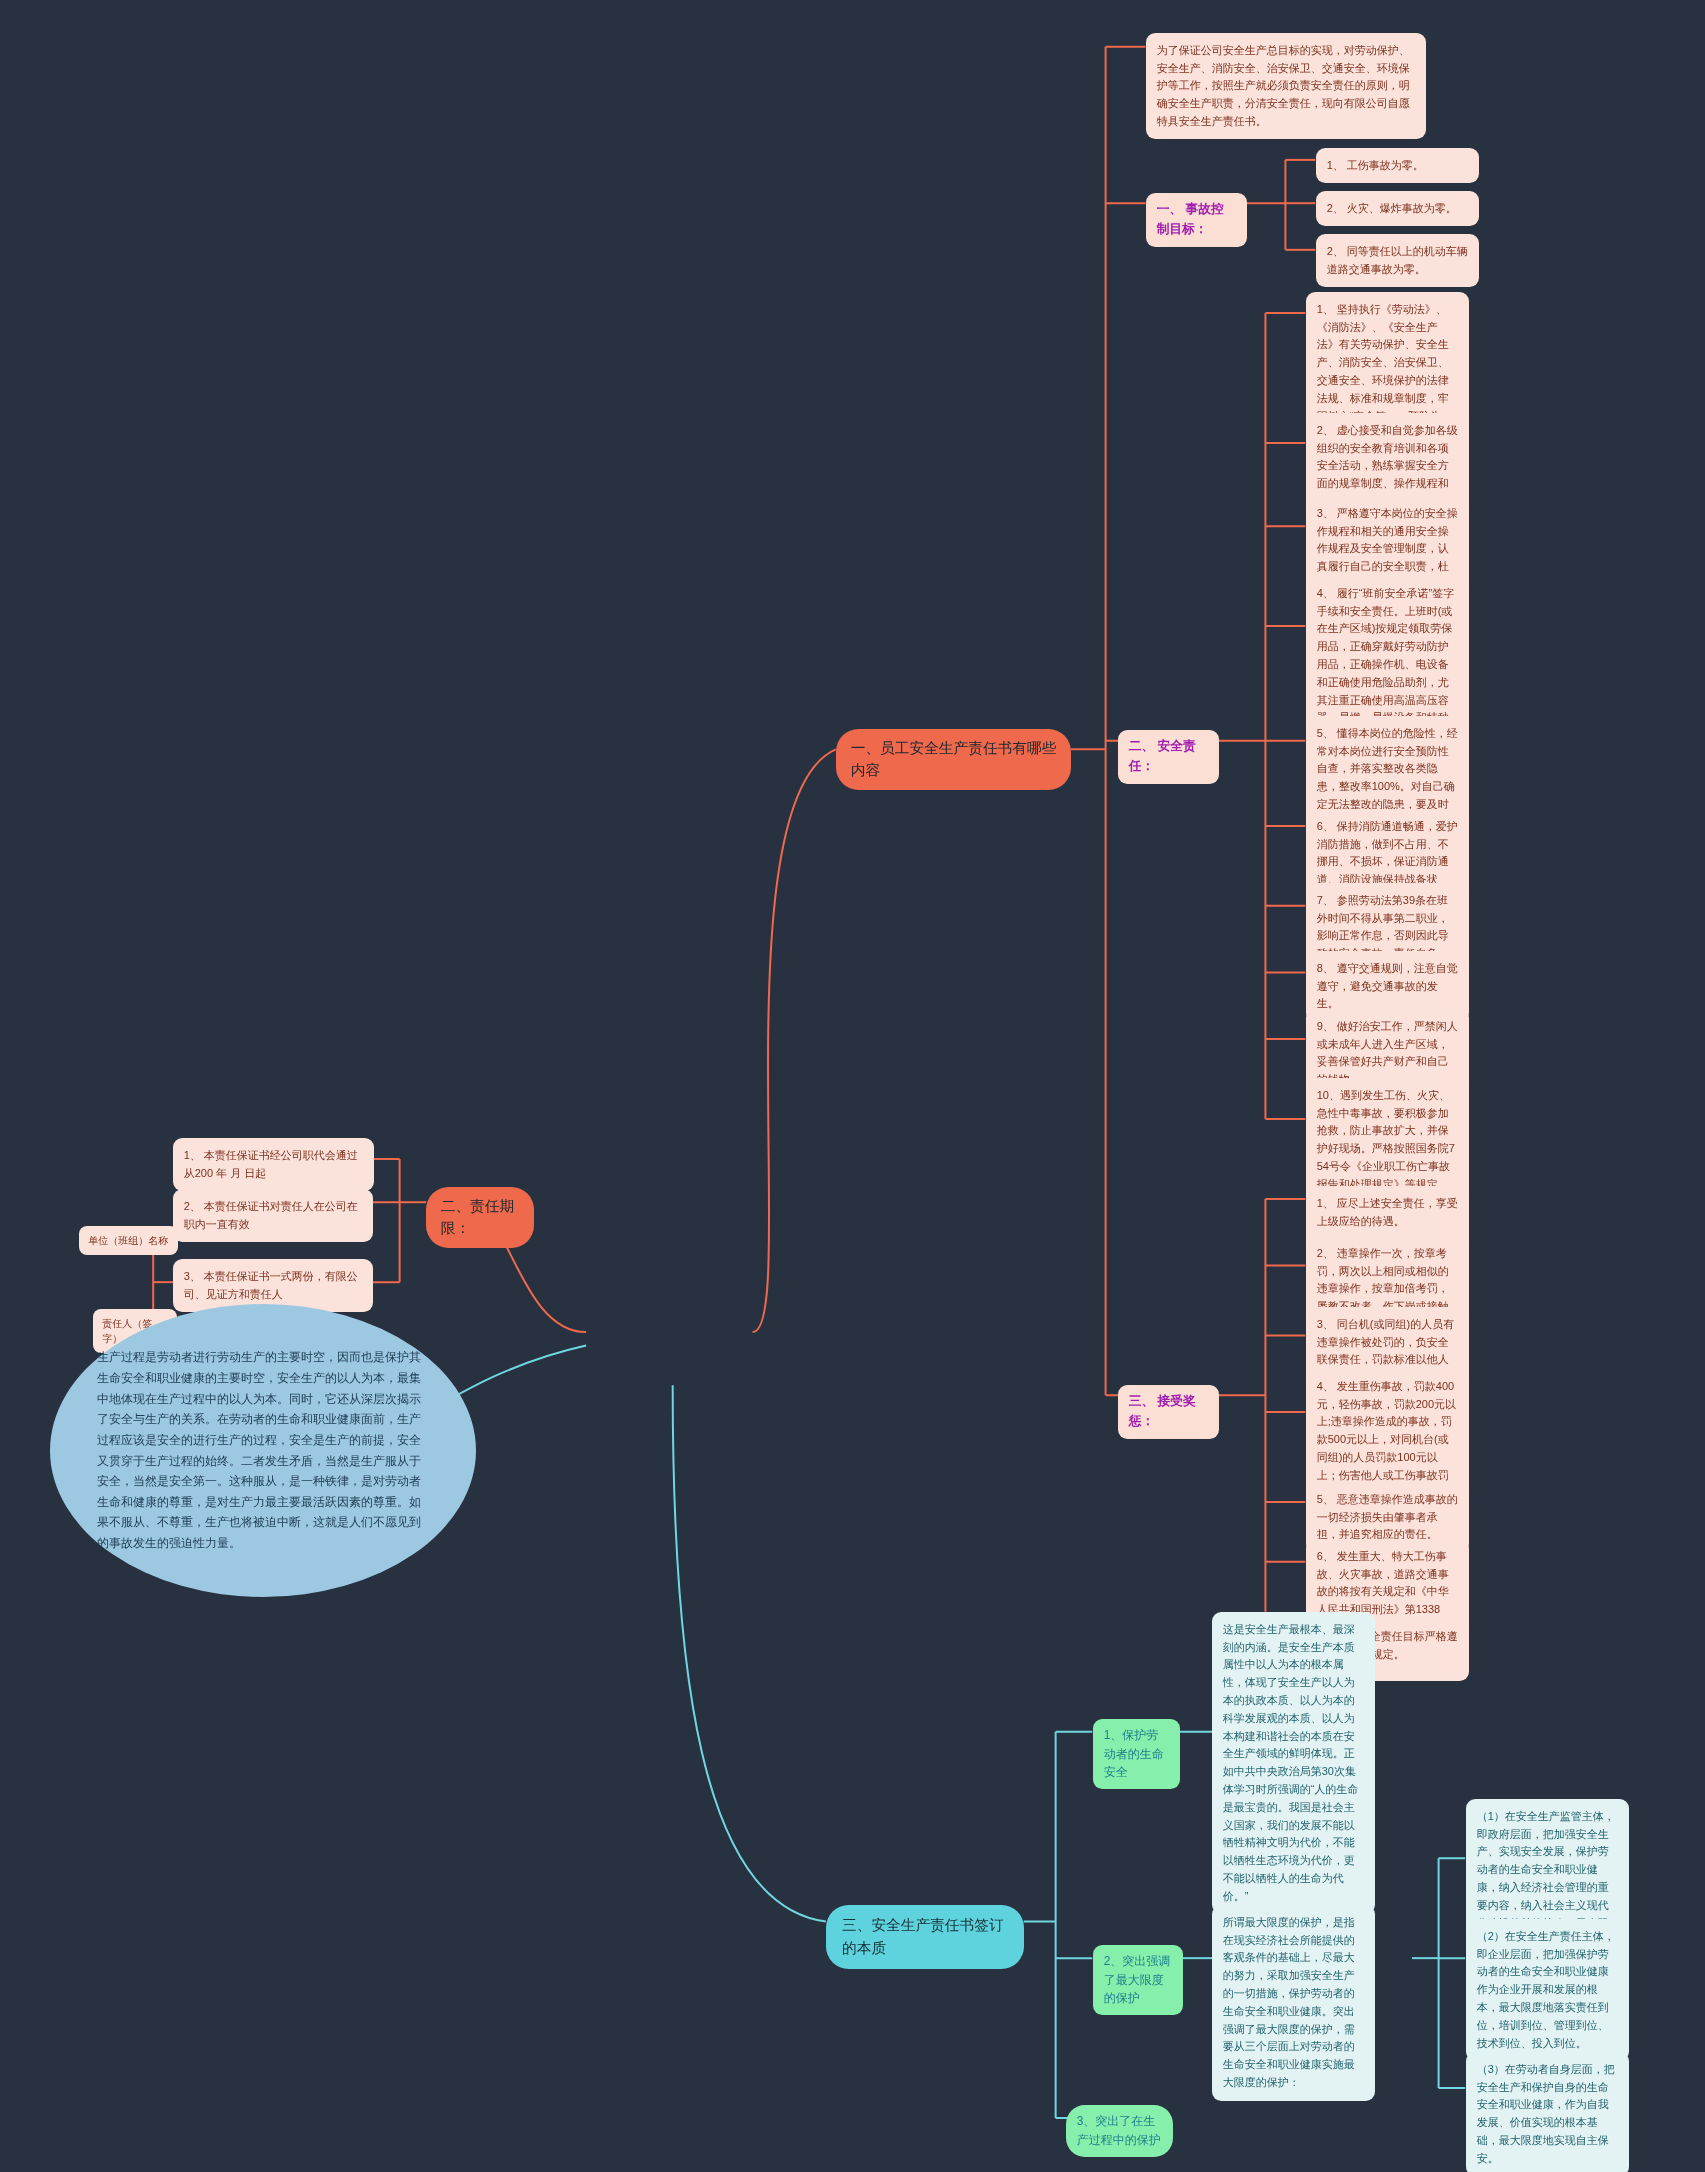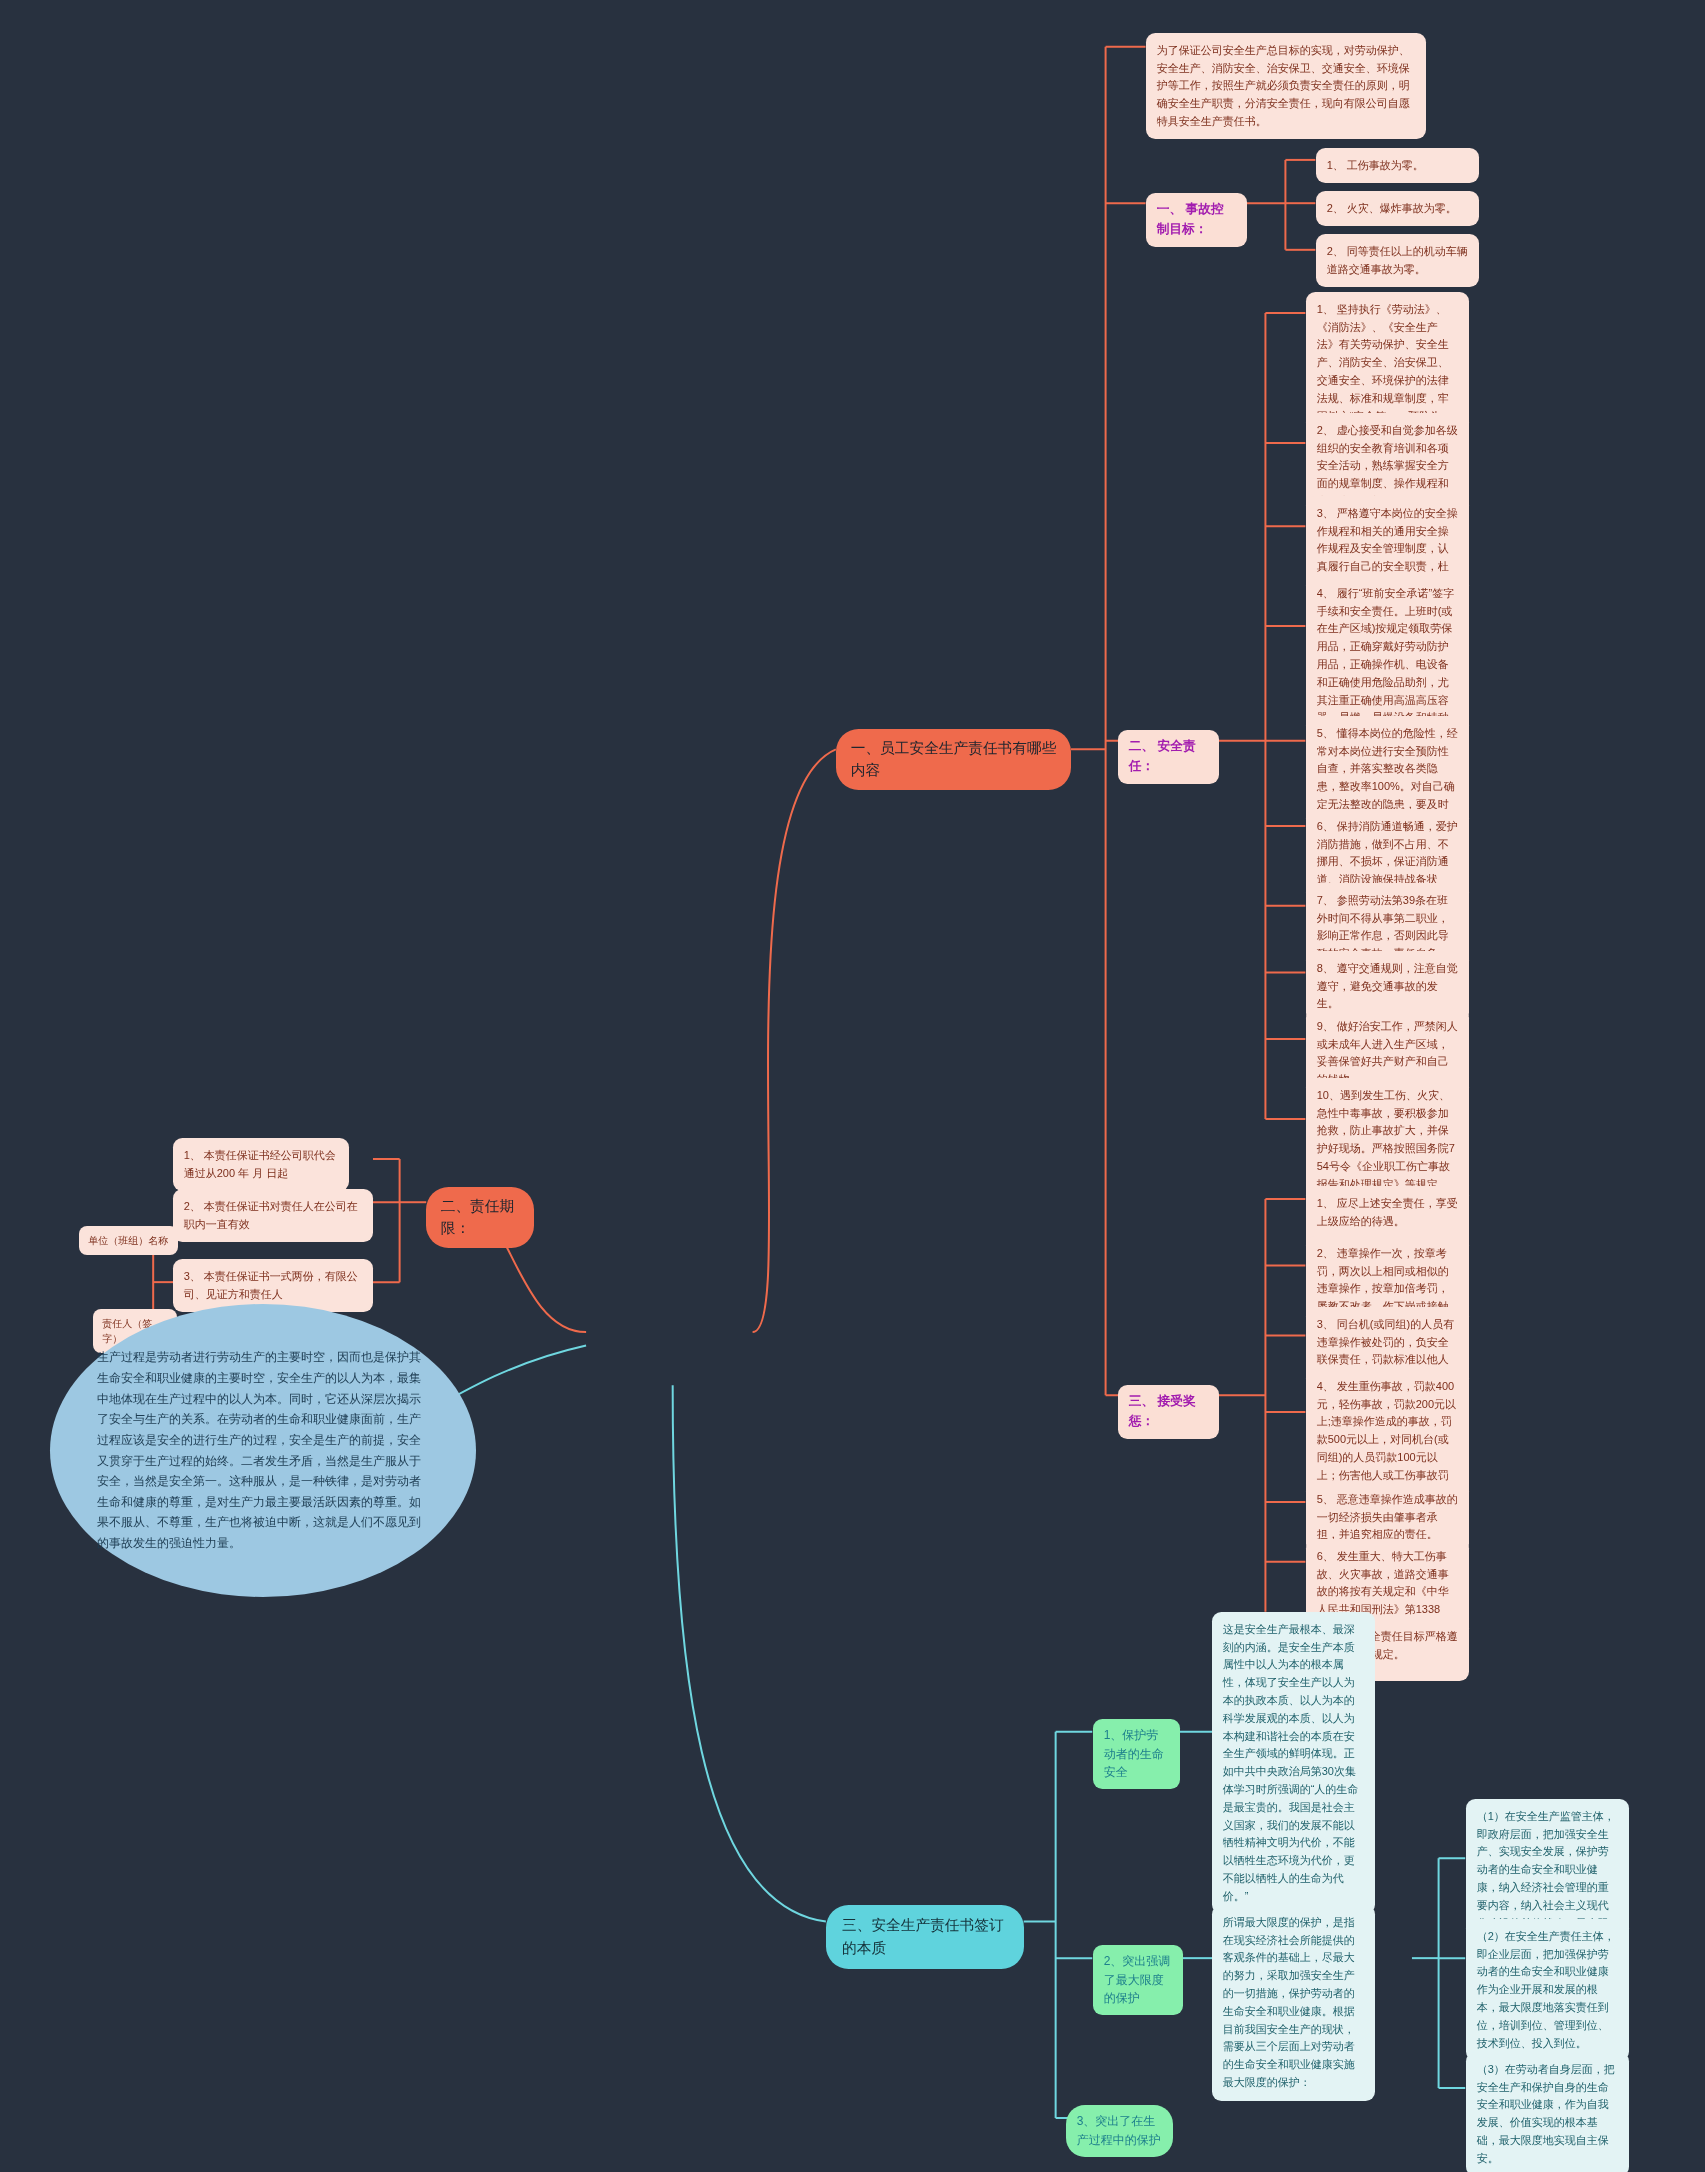--- a/index.html
+++ b/index.html
@@ -199,36 +199,36 @@
   <div class="node leaf-orange" style="left:1306px; top:1186px; width:163px;">1、 应尽上述安全责任，享受上级应给的待遇。</div>
   <div class="node leaf-orange" style="left:1306px; top:1236px; width:163px;">2、 违章操作一次，按章考罚，两次以上相同或相似的违章操作，按章加倍考罚，屡教不改者，作下岗或接触劳动合同处理。</div>
   <div class="node leaf-orange" style="left:1306px; top:1307px; width:163px;">3、 同台机(或同组)的人员有违章操作被处罚的，负安全联保责任，罚款标准以他人被罚款金的20%。</div>
   <div class="node leaf-orange" style="left:1306px; top:1369px; width:163px;">4、 发生重伤事故，罚款400元，轻伤事故，罚款200元以上;违章操作造成的事故，罚款500元以上，对同机台(或同组)的人员罚款100元以上；伤害他人或工伤事故罚款1000元以上，并承担伤害者的各种医疗费、损失费。</div>
   <div class="node leaf-orange" style="left:1306px; top:1482px; width:163px;">5、 恶意违章操作造成事故的一切经济损失由肇事者承担，并追究相应的责任。</div>
   <div class="node leaf-orange" style="left:1306px; top:1539px; width:163px;">6、 发生重大、特大工伤事故、火灾事故，道路交通事故的将按有关规定和《中华人民共和国刑法》第1338条、134条、135条、136条，依法追究直接责任人的责任。</div>
   <div class="node leaf-orange" style="left:1306px; top:1619px; width:163px;">7、 以上安全责任目标严格遵守公司有关规定。</div>
 
   <div class="node br-orange" style="left:426px; top:1187px; width:108px;">二、责任期限：</div>
 
-  <div class="node leaf-orange" style="left:173px; top:1138px; width:176px;">1、 本责任保证书经公司职代会通过从200 年 月 日起</div>
+  <div class="node leaf-orange" style="left:173px; top:1138px; width:201px;">1、 本责任保证书经公司职代会通过从200 年 月 日起</div>
   <div class="node leaf-orange" style="left:173px; top:1189px; width:200px;">2、 本责任保证书对责任人在公司在职内一直有效</div>
   <div class="node leaf-orange" style="left:173px; top:1259px; width:200px;">3、 本责任保证书一式两份，有限公司、见证方和责任人</div>
 
   <div class="node chip-orange" style="left:79px; top:1226px; width:99px; font-size:10px;">单位（班组）名称</div>
   <div class="node chip-orange" style="left:93px; top:1309px; width:84px; font-size:10px;">责任人（签字）</div>
 
   <div class="node ellipse-blue" style="left:50px; top:1304px; width:426px; height:293px;">生产过程是劳动者进行劳动生产的主要时空，因而也是保护其生命安全和职业健康的主要时空，安全生产的以人为本，最集中地体现在生产过程中的以人为本。同时，它还从深层次揭示了安全与生产的关系。在劳动者的生命和职业健康面前，生产过程应该是安全的进行生产的过程，安全是生产的前提，安全又贯穿于生产过程的始终。二者发生矛盾，当然是生产服从于安全，当然是安全第一。这种服从，是一种铁律，是对劳动者生命和健康的尊重，是对生产力最主要最活跃因素的尊重。如果不服从、不尊重，生产也将被迫中断，这就是人们不愿见到的事故发生的强迫性力量。</div>
 
   <div class="node br-cyan" style="left:826px; top:1905px; width:198px;">三、安全生产责任书签订的本质</div>
 
   <div class="node l2-cyan" style="left:1093px; top:1719px; width:87px;">1、保护劳动者的生命安全</div>
   <div class="node leaf-cyan" style="left:1212px; top:1612px; width:163px;">这是安全生产最根本、最深刻的内涵。是安全生产本质属性中以人为本的根本属性，体现了安全生产以人为本的执政本质、以人为本的科学发展观的本质、以人为本构建和谐社会的本质在安全生产领域的鲜明体现。正如中共中央政治局第30次集体学习时所强调的“人的生命是最宝贵的。我国是社会主义国家，我们的发展不能以牺牲精神文明为代价，不能以牺牲生态环境为代价，更不能以牺牲人的生命为代价。”</div>
 
   <div class="node l2-cyan" style="left:1093px; top:1945px; width:90px;">2、突出强调了最大限度的保护</div>
-  <div class="node leaf-cyan" style="left:1212px; top:1905px; width:163px;">所谓最大限度的保护，是指在现实经济社会所能提供的客观条件的基础上，尽最大的努力，采取加强安全生产的一切措施，保护劳动者的生命安全和职业健康。根据目前我国安全生产的现状，需要从三个层面上对劳动者的生命安全和职业健康实施最大限度的保护：</div>
+  <div class="node leaf-cyan" style="left:1212px; top:1905px; width:163px;">所谓最大限度的保护，是指在现实经济社会所能提供的客观条件的基础上，尽最大的努力，采取加强安全生产的一切措施，保护劳动者的生命安全和职业健康。突出强调了最大限度的保护，需要从三个层面上对劳动者的生命安全和职业健康实施最大限度的保护：</div>
 
   <div class="node leaf-cyan" style="left:1466px; top:1799px; width:163px;">（1）在安全生产监管主体，即政府层面，把加强安全生产、实现安全发展，保护劳动者的生命安全和职业健康，纳入经济社会管理的重要内容，纳入社会主义现代化建设的总体战略。最大限度地提升法律保障、体制保障和政策支持。</div>
   <div class="node leaf-cyan" style="left:1466px; top:1919px; width:163px;">（2）在安全生产责任主体，即企业层面，把加强保护劳动者的生命安全和职业健康作为企业开展和发展的根本，最大限度地落实责任到位，培训到位、管理到位、技术到位、投入到位。</div>
   <div class="node leaf-cyan" style="left:1466px; top:2052px; width:163px;">（3）在劳动者自身层面，把安全生产和保护自身的生命安全和职业健康，作为自我发展、价值实现的根本基础，最大限度地实现自主保安。</div>
 
   <div class="node l2-cyan" style="left:1066px; top:2105px; width:107px;border-radius:19px;">3、突出了在生产过程中的保护</div>
 
 </div>
 
 

